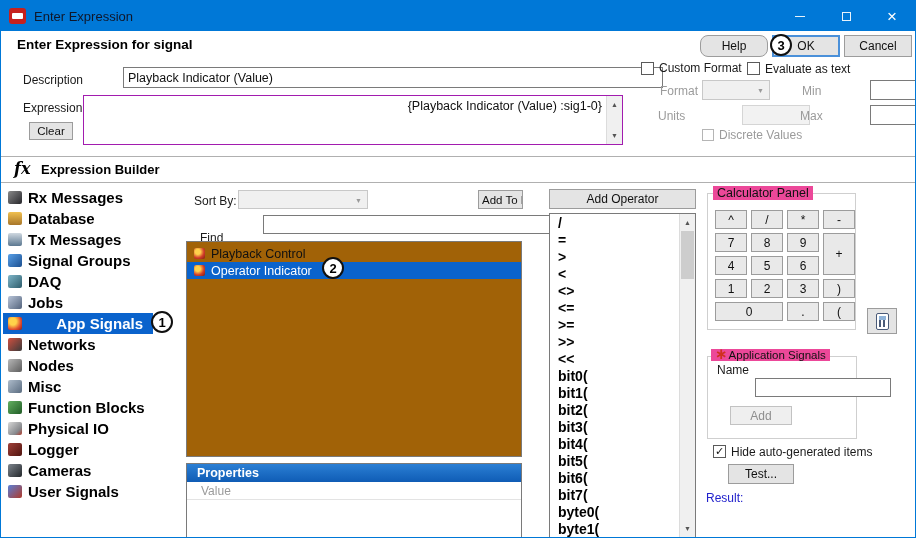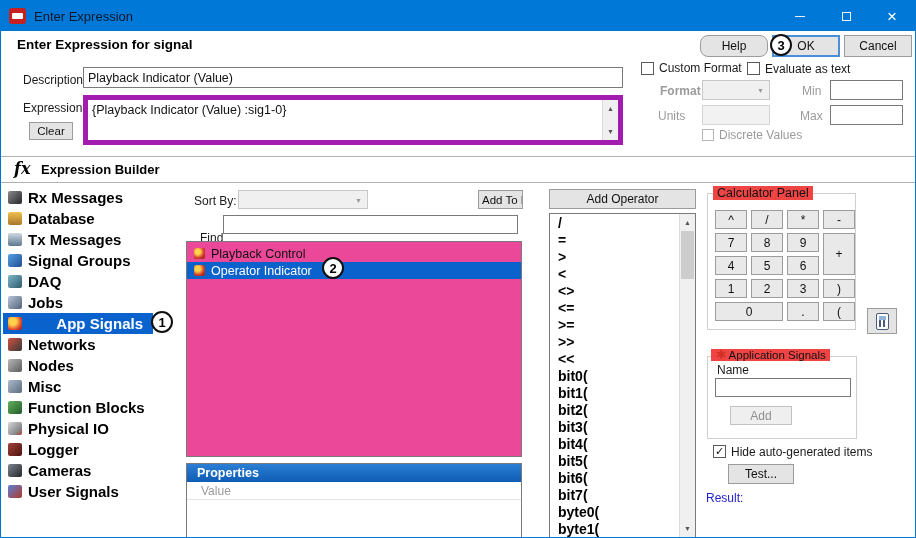--- a/index.html
+++ b/index.html
@@ -16,49 +16,49 @@
   .g-min { display: block; width: 10px; height: 1px; background: rgba(255,255,255,.9); }
   .g-max { display: block; width: 9px; height: 9px; border: 1px solid rgba(255,255,255,.9); }
   .g-close::before { content: "×"; font-size: 17px; line-height: 1; color: #fff; }
 
   
   .lbl { position: absolute; font-size: 12px; color: #1a1a1a; white-space: nowrap; }
   .lbl.gray { color: #9b9b9b; }
   .btn { position: absolute; display: flex; align-items: center; justify-content: center; background: #e4e4e4; border: 1px solid #9c9c9c; font-size: 12px; color: #111; cursor: default; }
   .btn.default { border: 2px solid #4a90d9; }
   .btn.disabled { color: #8f8f8f; background: #efefef; border-color: #c2c2c2; }
-  .tinput { position: absolute; border: 1px solid #7a7a7a; background: #fff; font-size: 12.5px; padding: 0 4px; color: #111; outline: none; }
+  .tinput { position: absolute; border: 1px solid #7a7a7a; background: #fff; font-size: 12.5px; padding: 0 4px; color: #111; outline: none; margin-left: 40px; }
   .tinput.disabled { background: #f2f2f2; border-color: #d5d5d5; }
   .cb { position: absolute; width: 13px; height: 13px; border: 1px solid #5a5a5a; background: #fff; display: flex; align-items: center; justify-content: center; }
   .cb.disabled { border-color: #b5b5b5; }
   .cb.checked::after { content: "✓"; font-size: 11px; font-weight: bold; color: #101010; margin-top: -1px; }
   .combo { position: absolute; background: #f0f0f0; border: 1px solid #c8c8c8; }
   .combo::after { content: "▼"; position: absolute; right: 5px; top: 50%; transform: translateY(-50%); font-size: 7px; color: #9a9a9a; }
   .sep { position: absolute; left: 0; width: 916px; height: 1px; background: #b0b0b0; }
 
   
   .hdr-title { position: absolute; left: 16px; top: 36px; font-weight: bold; font-size: 13.5px; color: #000; }
   .btn-help { left: 699px; top: 34px; width: 68px; height: 22px; border-radius: 8px; }
   .btn-ok { left: 771px; top: 34px; width: 68px; height: 22px; }
   .btn-cancel { left: 843px; top: 34px; width: 68px; height: 22px; }
 
   
   .lbl-desc { left: 22px; top: 72px; }
   .inp-desc { left: 82px; top: 66px; width: 540px; height: 21px; }
   .lbl-expr { left: 22px; top: 100px; }
-  .expr-box { position: absolute; left: 82px; top: 94px; width: 540px; height: 50px; border: 5px solid #a21caf; background: #fff; }
+  .expr-box { position: absolute; left: 82px; top: 94px; width: 540px; height: 50px; border: 1px solid #a21caf; background: #fff; text-align: right; }
   .expr-text { position: absolute; left: 4px; top: 3px; right: 20px; font-size: 12.5px; color: #111; }
   .vscroll { position: absolute; top: 0; right: 0; bottom: 0; width: 16px; background: #f0f0f0; border-left: 1px solid #dcdcdc; }
   .scroll-arrow { position: absolute; left: 0; width: 15px; height: 15px; display: flex; align-items: center; justify-content: center; font-size: 7px; color: #555; }
   .arr-up { top: 1px; } .arr-down { bottom: 1px; }
   .arr-up::before { content: "▲"; } .arr-down::before { content: "▼"; }
   .btn-clear { left: 28px; top: 121px; width: 44px; height: 18px; font-size: 11.5px; }
   .cb-custom { left: 640px; top: 61px; } .cb-custom-lbl { left: 658px; top: 60px; }
   .cb-eval { left: 746px; top: 61px; } .cb-eval-lbl { left: 764px; top: 61px; }
-  .lbl-format { left: 659px; top: 83px; font-weight: bold; } .combo-format { left: 701px; top: 79px; width: 68px; height: 20px; }
+  .lbl-format { left: 659px; top: 83px; } .combo-format { left: 701px; top: 79px; width: 68px; height: 20px; }
   .lbl-min { left: 801px; top: 83px; } .inp-min { left: 829px; top: 79px; width: 73px; height: 20px; }
   .lbl-units { left: 657px; top: 108px; } .inp-units { left: 701px; top: 104px; width: 68px; height: 20px; }
   .lbl-max { left: 799px; top: 108px; } .inp-max { left: 829px; top: 104px; width: 73px; height: 20px; }
   .cb-discrete { left: 701px; top: 128px; width: 12px; height: 12px; } .cb-discrete-lbl { left: 718px; top: 127px; }
 
   
   .sep-a { top: 155px; } .sep-b { top: 181px; }
   .fx { position: absolute; left: 13px; top: 158px; font-family: "DejaVu Serif", serif; font-style: italic; font-weight: bold; font-size: 16px; color: #000; }
   .builder-title { position: absolute; left: 40px; top: 161px; font-weight: bold; font-size: 13px; color: #000; }
 
@@ -84,40 +84,40 @@
   .sidebar .cat-row:nth-child(13) .cat-icon { background: linear-gradient(135deg,#a04038,#501410); }
   .sidebar .cat-row:nth-child(14) .cat-icon { background: linear-gradient(135deg,#7d858d,#23272b); }
   .sidebar .cat-row:nth-child(15) .cat-icon { background: linear-gradient(135deg,#5a7fd6,#b03a2a); }
 
   
   .sortby-lbl { left: 193px; top: 193px; }
   .combo-sort { left: 237px; top: 189px; width: 130px; height: 19px; }
   .btn-addto { left: 477px; top: 189px; width: 45px; height: 19px; font-size: 11.5px; justify-content: flex-start; padding-left: 3px; overflow: hidden; white-space: nowrap; }
   .find-lbl { left: 199px; top: 230px; }
   .inp-find { left: 222px; top: 214px; width: 295px; height: 19px; }
-  .signal-list { position: absolute; left: 185px; top: 240px; width: 336px; height: 216px; border: 1px solid #7a7a7a; background: #ec4899; padding-top: 3px; }
+  .signal-list { position: absolute; left: 185px; top: 240px; width: 336px; height: 216px; border: 1px solid #7a7a7a; background: #a16207; padding-top: 3px; }
   .sig-row { display: flex; align-items: center; height: 17px; padding-left: 7px; }
   .sig-row.selected { background: #0a63cc; }
   .sig-row.selected .sig-label { color: #fff; }
   .signal-icon { width: 11px; height: 11px; border-radius: 2px; background: radial-gradient(circle at 35% 35%,#ffd24a 0 25%,#d23c2a 60%,#7c1f12); flex: none; }
   .sig-label { font-size: 12.5px; color: #111; margin-left: 6px; white-space: nowrap; }
   .props { position: absolute; left: 185px; top: 462px; width: 336px; height: 76px; border: 1px solid #7a7a7a; border-bottom: none; background: #fff; }
   .props-header { height: 18px; background: linear-gradient(180deg,#2b7fd4,#0f5cb5); color: #fff; font-weight: bold; font-size: 12.5px; display: flex; align-items: center; padding-left: 10px; }
   .props-row { height: 18px; display: flex; align-items: center; padding-left: 14px; font-size: 12px; color: #9b9b9b; border-bottom: 1px solid #e3e3e3; }
 
   
   .btn-addop { left: 548px; top: 188px; width: 147px; height: 20px; }
   .op-list { position: absolute; left: 548px; top: 212px; width: 147px; height: 325px; border: 1px solid #7a7a7a; background: #fff; overflow: hidden; }
   .op-rows { position: absolute; left: 0; top: 1px; right: 17px; padding-left: 8px; overflow: hidden; height: 323px; }
   .op-row { height: 17px; line-height: 17px; font-weight: bold; font-size: 14px; color: #000; white-space: nowrap; }
   .op-scroll { position: absolute; right: 0; top: 0; bottom: 0; width: 16px; background: #f0f0f0; border-left: 1px solid #dcdcdc; }
   .op-scroll .scroll-thumb { position: absolute; left: 1px; top: 17px; width: 13px; height: 48px; background: #cdcdcd; }
 
   
-  .group-label { position: absolute; background: #ef4444; padding: 0 4px; font-size: 12.5px; color: #111; white-space: nowrap; z-index: 2; text-align: right; }
+  .group-label { position: absolute; background: #ec4899; padding: 0 4px; font-size: 12.5px; color: #111; white-space: nowrap; z-index: 2; text-align: right; }
   .calc-group { position: absolute; left: 706px; top: 192px; width: 149px; height: 137px; border: 1px solid #cfcfcf; }
   .calc-title { left: 712px; top: 185px; }
   .calc-grid { position: absolute; left: 714px; top: 209px; display: grid; grid-template-columns: repeat(4, 32px); grid-auto-rows: 19px; gap: 4px; }
   .calc-btn { border: 1px solid #9c9c9c; background: #e9e9e9; font-size: 12px; display: flex; align-items: center; justify-content: center; color: #111; }
   .calc-btn[data-key="plus"] { grid-row: span 2; }
   .calc-btn[data-key="0"] { grid-column: span 2; }
   .calc-ico-btn { left: 866px; top: 307px; width: 30px; height: 26px; }
   .calc-glyph { position: relative; width: 13px; height: 17px; border: 1px solid #4a5a78; background: #fff; border-radius: 2px; }
   .calc-glyph::before { content: ""; position: absolute; left: 2px; top: 2px; right: 2px; height: 4px; background: #8fb3d9; }
   .calc-glyph::after { content: ""; position: absolute; left: 2px; bottom: 2px; right: 2px; height: 7px; background: repeating-linear-gradient(90deg,#4a5a78 0 2px,transparent 2px 4px); }

